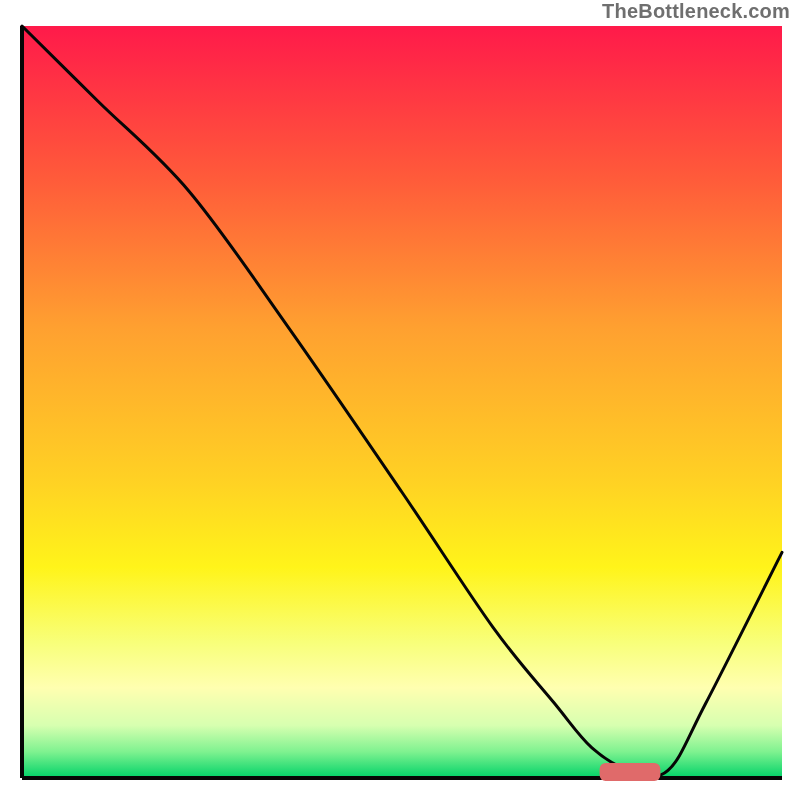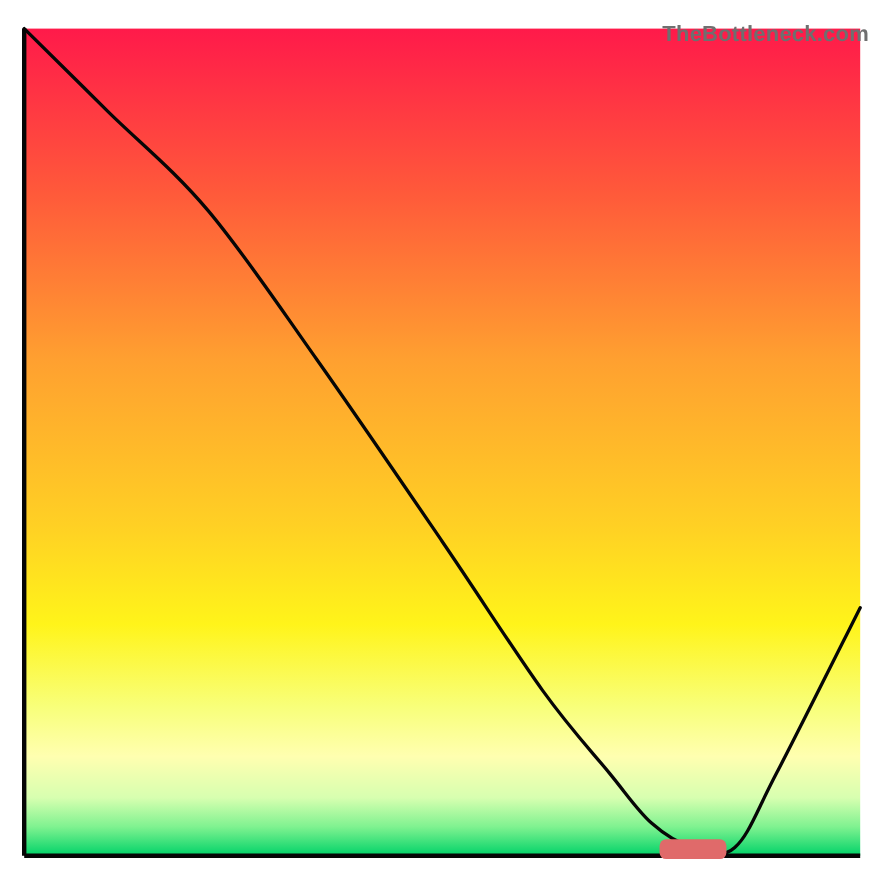--- a/index.html
+++ b/index.html
@@ -14,21 +14,21 @@
   .stage {
     position: relative;
     width: 800px;
     height: 800px;
   }
   svg {
     display: block;
   }
   .watermark {
     position: absolute;
-    top: 20px;
+    top: 0;
     right: 10px;
     font-size: 20px;
     font-weight: 600;
     color: #6f6f6f;
     letter-spacing: 0.2px;
   }
 </style>
 </head>
 <body>
 

